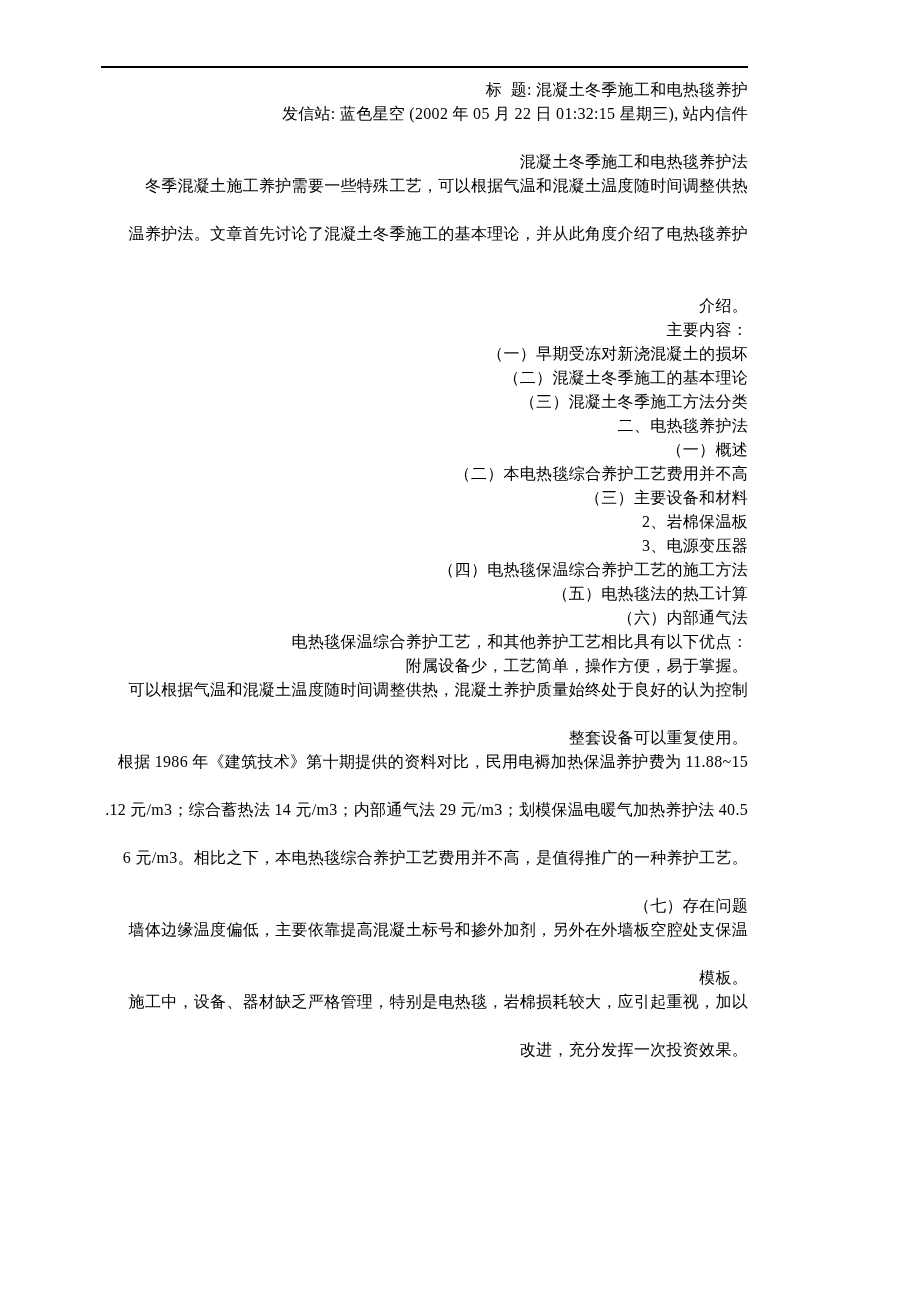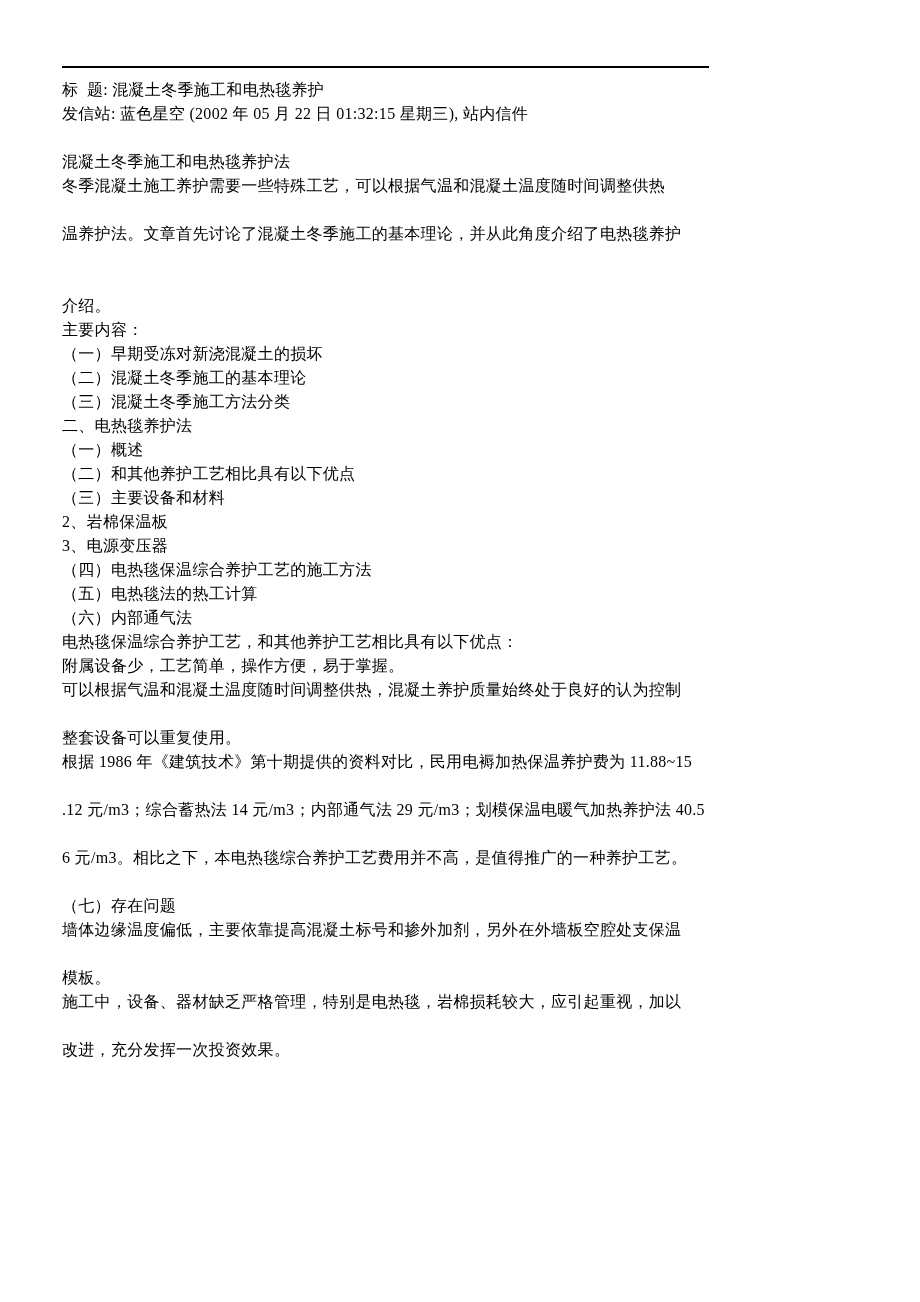--- a/index.html
+++ b/index.html
@@ -8,23 +8,24 @@
     height: 1302px;
     background: #ffffff;
     color: #000000;
     font-family: "Liberation Serif", "DejaVu Serif", serif;
     overflow: hidden;
   }
   .page {
     width: 920px;
     height: 1302px;
     padding-top: 66px;
-    padding-left: 62px;
+    padding-left: 101px;
     padding-right: 136px;
     background: #ffffff;
+    text-align: right;
   }
   .top-rule {
     border: none;
     border-top: 2px solid #000000;
     width: 647px;
     height: 0;
     margin: 0 0 10px 0;
   }
   .doc-body { width: 647px; }
   .line {
@@ -50,21 +51,21 @@
       <div class="line">温养护法。文章首先讨论了混凝土冬季施工的基本理论，并从此角度介绍了电热毯养护</div>
       <div class="line blank">&nbsp;</div>
       <div class="line blank">&nbsp;</div>
       <div class="line">介绍。</div>
       <div class="line">主要内容：</div>
       <div class="line">（一）早期受冻对新浇混凝土的损坏</div>
       <div class="line">（二）混凝土冬季施工的基本理论</div>
       <div class="line">（三）混凝土冬季施工方法分类</div>
       <div class="line">二、电热毯养护法</div>
       <div class="line">（一）概述</div>
-      <div class="line">（二）和其他养护工艺相比具有以下优点</div>
+      <div class="line">（二）本电热毯综合养护工艺费用并不高</div>
       <div class="line">（三）主要设备和材料</div>
       <div class="line">2、岩棉保温板</div>
       <div class="line">3、电源变压器</div>
       <div class="line">（四）电热毯保温综合养护工艺的施工方法</div>
       <div class="line">（五）电热毯法的热工计算</div>
       <div class="line">（六）内部通气法</div>
       <div class="line">电热毯保温综合养护工艺，和其他养护工艺相比具有以下优点：</div>
       <div class="line">附属设备少，工艺简单，操作方便，易于掌握。</div>
       <div class="line">可以根据气温和混凝土温度随时间调整供热，混凝土养护质量始终处于良好的认为控制</div>
       <div class="line blank">&nbsp;</div>

